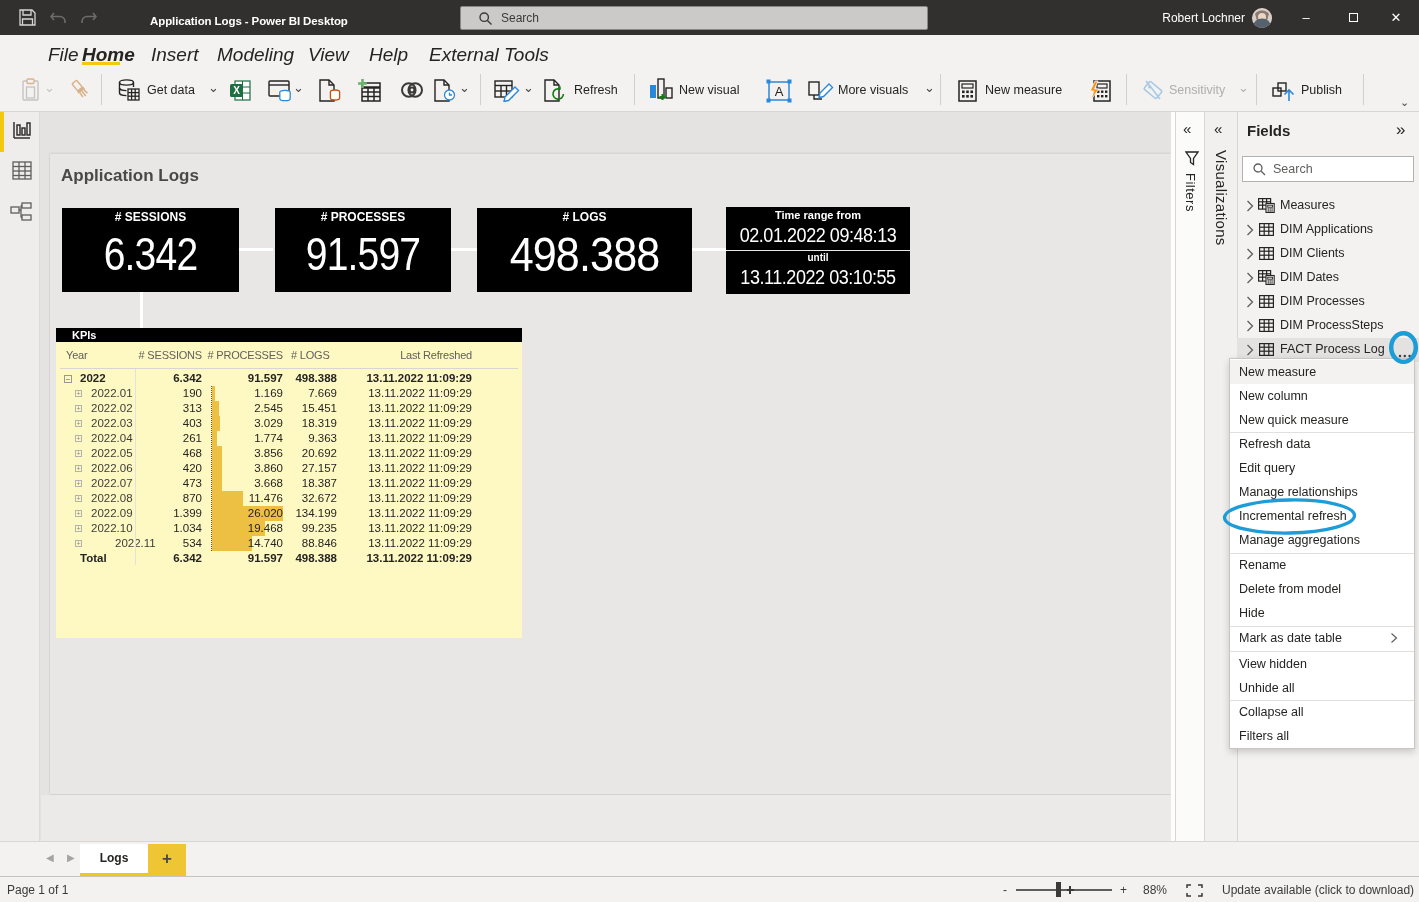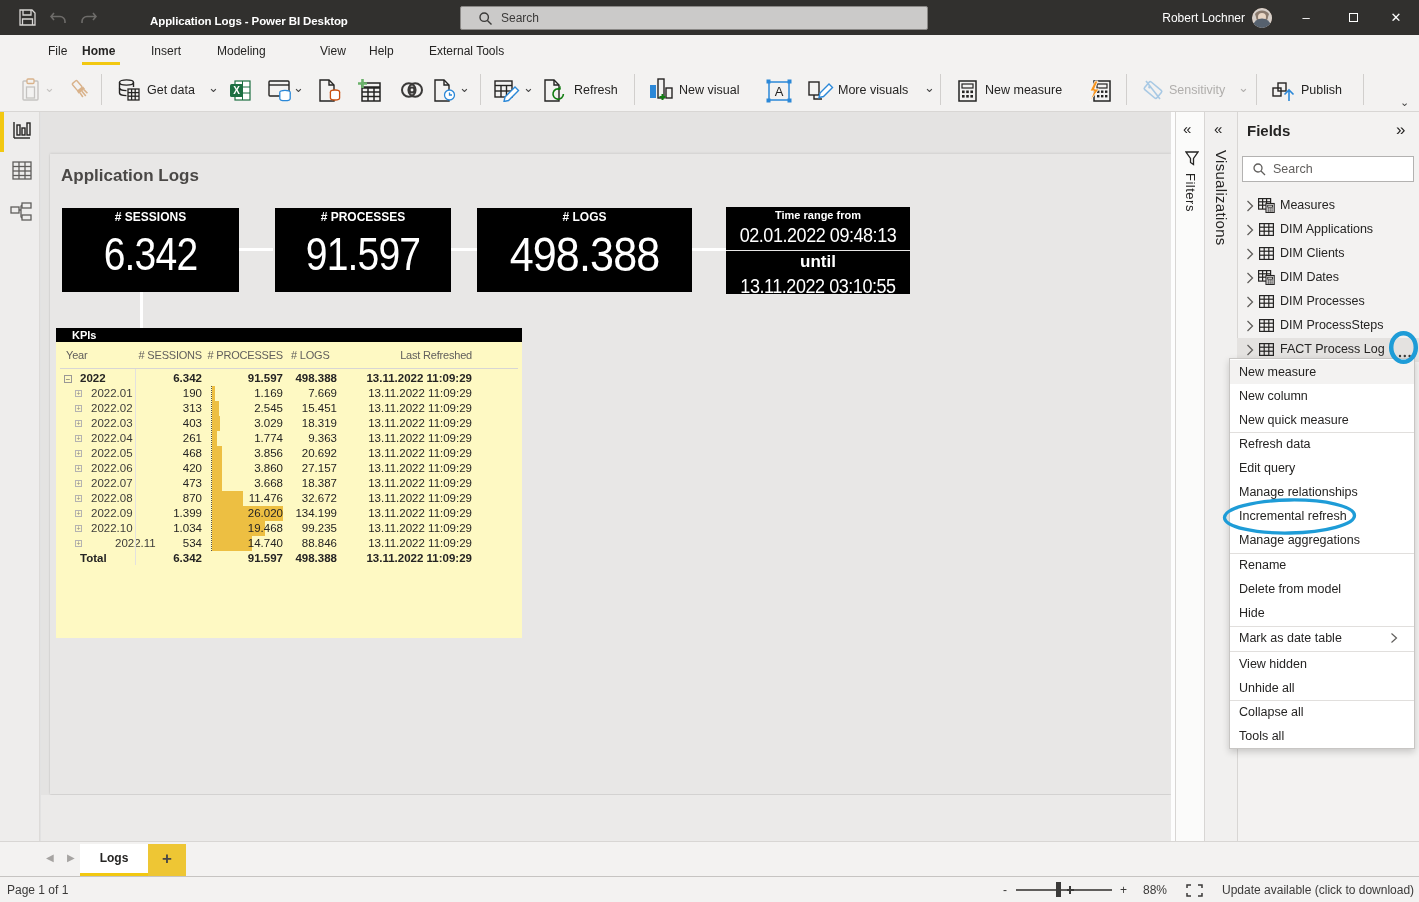--- a/index.html
+++ b/index.html
@@ -10,21 +10,21 @@
 
 #titlebar { position:absolute; left:0; top:0; width:1419px; height:35px; background:#31302e; color:#fff; }
 #ttitle { position:absolute; left:150px; top:15px; font-size:11.5px; font-weight:bold; color:#fff; letter-spacing:-0.1px; }
 #tsearch { position:absolute; left:460px; top:6px; width:468px; height:24px; background:#cbcac9; border:1px solid #8a8886; border-radius:2px; color:#3b3a39; font-size:12px; line-height:22px; }
 #tuser { position:absolute; right:174px; top:11px; font-size:12px; color:#fff; }
 #tavatar { position:absolute; left:1252px; top:8px; width:20px; height:20px; border-radius:50%; background:#b9a394; overflow:hidden; }
 .wctl { position:absolute; top:0; width:46px; height:35px; color:#fff; text-align:center; line-height:35px; font-size:13px; }
 
 
 #menubar { position:absolute; left:0; top:35px; width:1419px; height:33px; background:#f3f2f1; }
-#menubar .mi { position:absolute; top:9px; font-size:12px; color:#252423; }
+#menubar .mi { position:absolute; top:9px; font-size:19px; color:#252423;font-style:italic; }
 
 
 #ribbon { position:absolute; left:0; top:68px; width:1419px; height:44px; background:#f3f2f1; border-bottom:1px solid #d8d6d4; }
 #ribbon .rsep { position:absolute; top:6px; width:1px; height:31px; background:#d1cfcd; }
 #ribbon .rlabel { position:absolute; top:15px; font-size:12.5px; color:#252423; white-space:nowrap; }
 #ribbon .gray { color:#b0aeac; }
 #ribbon .chev { position:absolute; top:12px; font-size:13px; color:#444; font-weight:normal; }
 
 
 #main { position:absolute; left:0; top:112px; width:1419px; height:729px; }
@@ -106,21 +106,21 @@
       <div style="position:absolute;left:18px;top:13px;width:9px;height:9px;border:1.2px solid #fff;"></div>
     </div>
   <div class="wctl" style="left:1373px;">✕</div>
 </div>
 
 <div id="menubar">
   <div class="mi" style="left:48px;">File</div>
   <div class="mi" style="left:82px; font-weight:bold;">Home</div>
   <div class="mi" style="left:151px;">Insert</div>
   <div class="mi" style="left:217px;">Modeling</div>
-  <div class="mi" style="left:308px;margin-left:12px;">View</div>
+  <div class="mi" style="left:308px;">View</div>
   <div class="mi" style="left:369px;">Help</div>
   <div class="mi" style="left:429px;">External Tools</div>
   <div style="position:absolute; left:82px; top:27px; width:38px; height:3px; background:#f2c811;"></div>
 </div>
 
 <div id="ribbon">
   <div class="rsep" style="left:101px;"></div>
   <div class="rsep" style="left:480px;"></div>
   <div class="rsep" style="left:634px;"></div>
   <div class="rsep" style="left:940px;"></div>
@@ -376,21 +376,21 @@
   </div>
   <div class="card" style="left:477px; top:96px; width:215px; height:84px;">
     <div class="clabel"># LOGS</div>
       <div class="cval" style="font-size:49px; transform:scaleX(0.88);">498.388</div>
   </div>
   <div class="card" style="left:726px; top:95px; width:184px; height:43px;">
     <div style="font-size:11px; font-weight:bold; margin-top:2px;">Time range from</div>
     <div style="font-size:20px; margin-top:4px; letter-spacing:-0.5px; transform:scaleX(0.9); line-height:20px;">02.01.2022 09:48:13</div>
   </div>
   <div class="card" style="left:726px; top:139px; width:184px; height:43px;">
-    <div style="font-size:17px; font-weight:bold; margin-top:1px;">until</div>
+    <div style="font-size:10px; font-weight:bold; margin-top:1px;">until</div>
     <div style="font-size:20px; margin-top:4px; letter-spacing:-0.5px; transform:scaleX(0.9); line-height:20px;">13.11.2022 03:10:55</div>
   </div>
 
   <div id="kpibar">KPIs</div>
   <div id="kpitable">
 <div class="trow gray" style="top:6px; font-size:11px; letter-spacing:-0.2px;">
         <span style="position:absolute;left:10px;">Year</span>
         <span class="n1"># SESSIONS</span>
         <span class="n2"># PROCESSES</span>
         <span style="position:absolute;left:235px;"># LOGS</span>
@@ -696,18 +696,18 @@
   <div class="ci" style="top:242px;">Hide</div>
   <div class="csep" style="top:266.5px;"></div>
   <div class="ci" style="top:267px;">Mark as date table<svg width="8" height="12" viewBox="0 0 8 12" style="position:absolute;left:160px;top:6px;">
         <path d="M1.5 1.5 L6.5 6 L1.5 10.5" fill="none" stroke="#605e5c" stroke-width="1.2"></path>
       </svg></div>
   <div class="csep" style="top:292.0px;"></div>
   <div class="ci" style="top:293px;">View hidden</div>
   <div class="ci" style="top:317px;">Unhide all</div>
   <div class="csep" style="top:341.0px;"></div>
   <div class="ci" style="top:341px;">Collapse all</div>
-  <div class="ci" style="top:365px;">Tools all</div>
+  <div class="ci" style="top:365px;">Filters all</div>
 </div>
 <svg width="1419" height="902" style="position:absolute;left:0;top:0;pointer-events:none;" viewBox="0 0 1419 902">
   <ellipse cx="1403.5" cy="347.5" rx="12.3" ry="14.3" fill="none" stroke="#1e9cd7" stroke-width="4.5"></ellipse>
   <ellipse cx="1289.5" cy="516.5" rx="65" ry="16.5" fill="none" stroke="#1e9cd7" stroke-width="3.3" transform="rotate(-1 1289.5 516.5)"></ellipse>
 </svg>
 
 </body></html>

